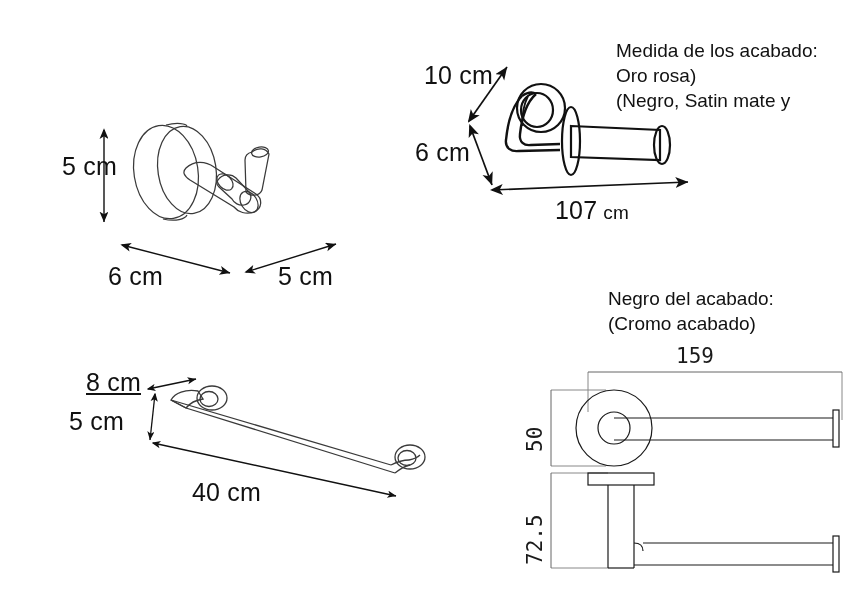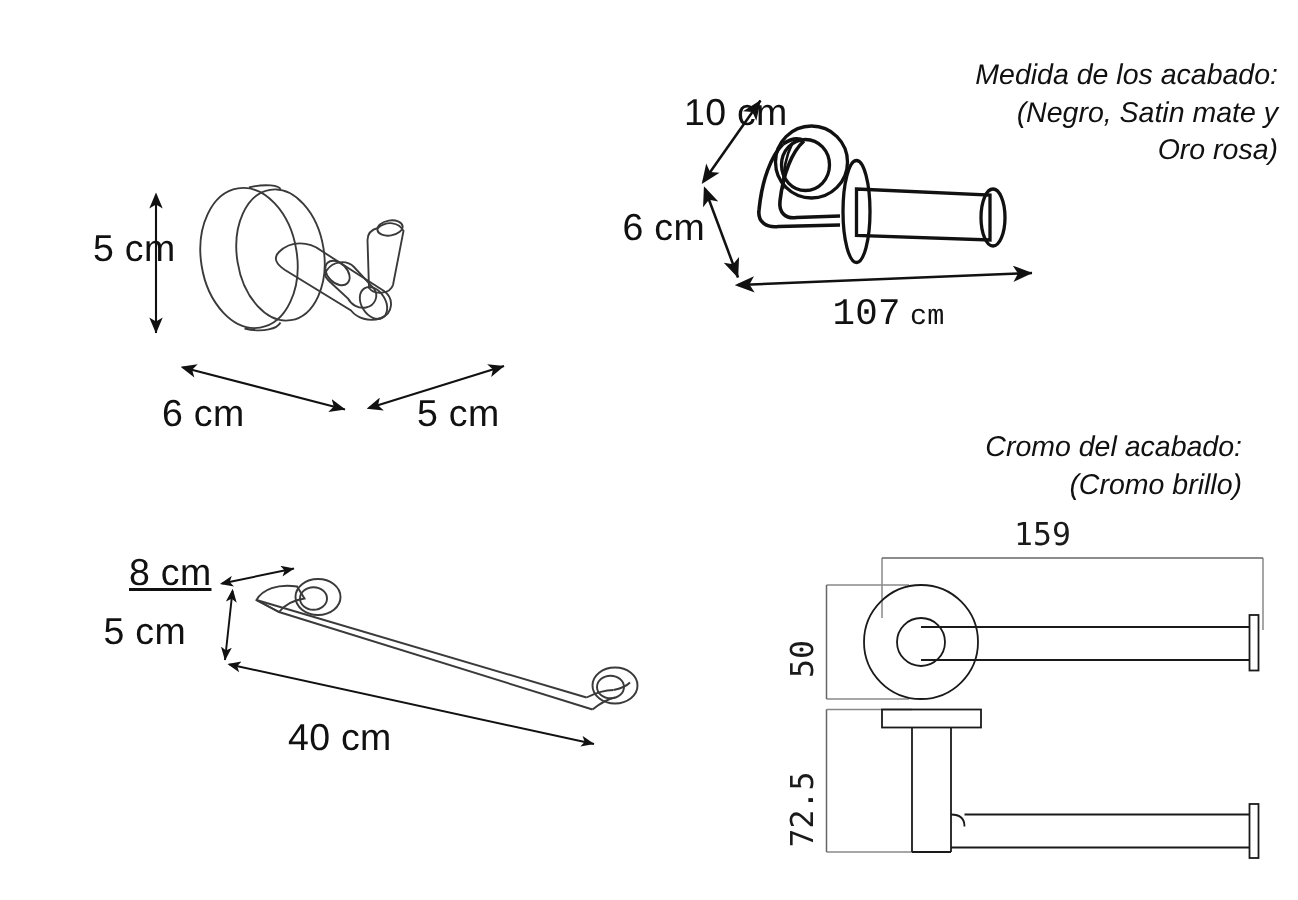--- a/index.html
+++ b/index.html
@@ -40,43 +40,42 @@
     font-size: 25px;
     letter-spacing: 0.2px;
   }
   .dim-unit {
     font-size: 19px;
     letter-spacing: 0.2px;
   }
   
   .note {
     font-size: 19px;
-    text-align: right;
+    text-align: left;
     line-height: 1.32;
-    font-style: italic;
   }
   
   .cad {
     font-family: "DejaVu Sans Mono", monospace;
     font-size: 21px;
     letter-spacing: 0px;
     color: #1a1a1a;
   }
   .rot90 {
     transform: rotate(-90deg);
     transform-origin: left top;
   }
   
   #label-hook-height      { left: 62px;  top: 152px; }
   #label-hook-width       { left: 108px; top: 262px; }
   #label-hook-depth       { left: 278px; top: 262px; }
 
-  #label-tp-10            { left: 424px; top: 61px; margin-left: 32px;  }
+  #label-tp-10            { left: 424px; top: 61px;  }
   #label-tp-6             { left: 415px; top: 138px; }
-  #label-tp-107           { left: 555px; top: 196px; font-family: Liberation Mono, monospace; }
+  #label-tp-107           { left: 555px; top: 196px; }
   #note-finishes-1        { left: 616px; top: 38px;  width: 236px; }
 
   #label-bar-8            { left: 86px;  top: 368px; text-decoration: underline; }
   #label-bar-5            { left: 69px;  top: 407px; }
   #label-bar-40           { left: 192px; top: 478px; }
 
   #note-finishes-2        { left: 608px; top: 286px; width: 220px; }
   #label-cad-159          { left: 676px; top: 345px; }
   #label-cad-50           { left: 524px; top: 452px; }
   #label-cad-725          { left: 524px; top: 565px; }
@@ -232,31 +231,31 @@
   <div class="txt dim" id="label-hook-depth">5 cm</div>
 
   <div class="txt dim" id="label-tp-10">10 cm</div>
   <div class="txt dim" id="label-tp-6">6 cm</div>
   <div class="txt" id="label-tp-107">
     <span class="dim">107</span><span class="dim-unit" style="margin-left:6px;">cm</span>
   </div>
 
   <div class="txt note" id="note-finishes-1">
     <div>Medida de los acabado:</div>
+    <div>Oro rosa)</div>
     <div>(Negro, Satin mate y</div>
-    <div>Oro rosa)</div>
   </div>
 
   <div class="txt dim" id="label-bar-8">8 cm</div>
   <div class="txt dim" id="label-bar-5">5 cm</div>
   <div class="txt dim" id="label-bar-40">40 cm</div>
 
   <div class="txt note" id="note-finishes-2">
-    <div>Cromo del acabado:</div>
-    <div>(Cromo brillo)</div>
+    <div>Negro del acabado:</div>
+    <div>(Cromo acabado)</div>
   </div>
 
   <div class="txt cad" id="label-cad-159">159</div>
 
   <div class="txt cad rot90" id="label-cad-50">50</div>
 
   <div class="txt cad rot90" id="label-cad-725">72.5</div>
 
 </div>
 

